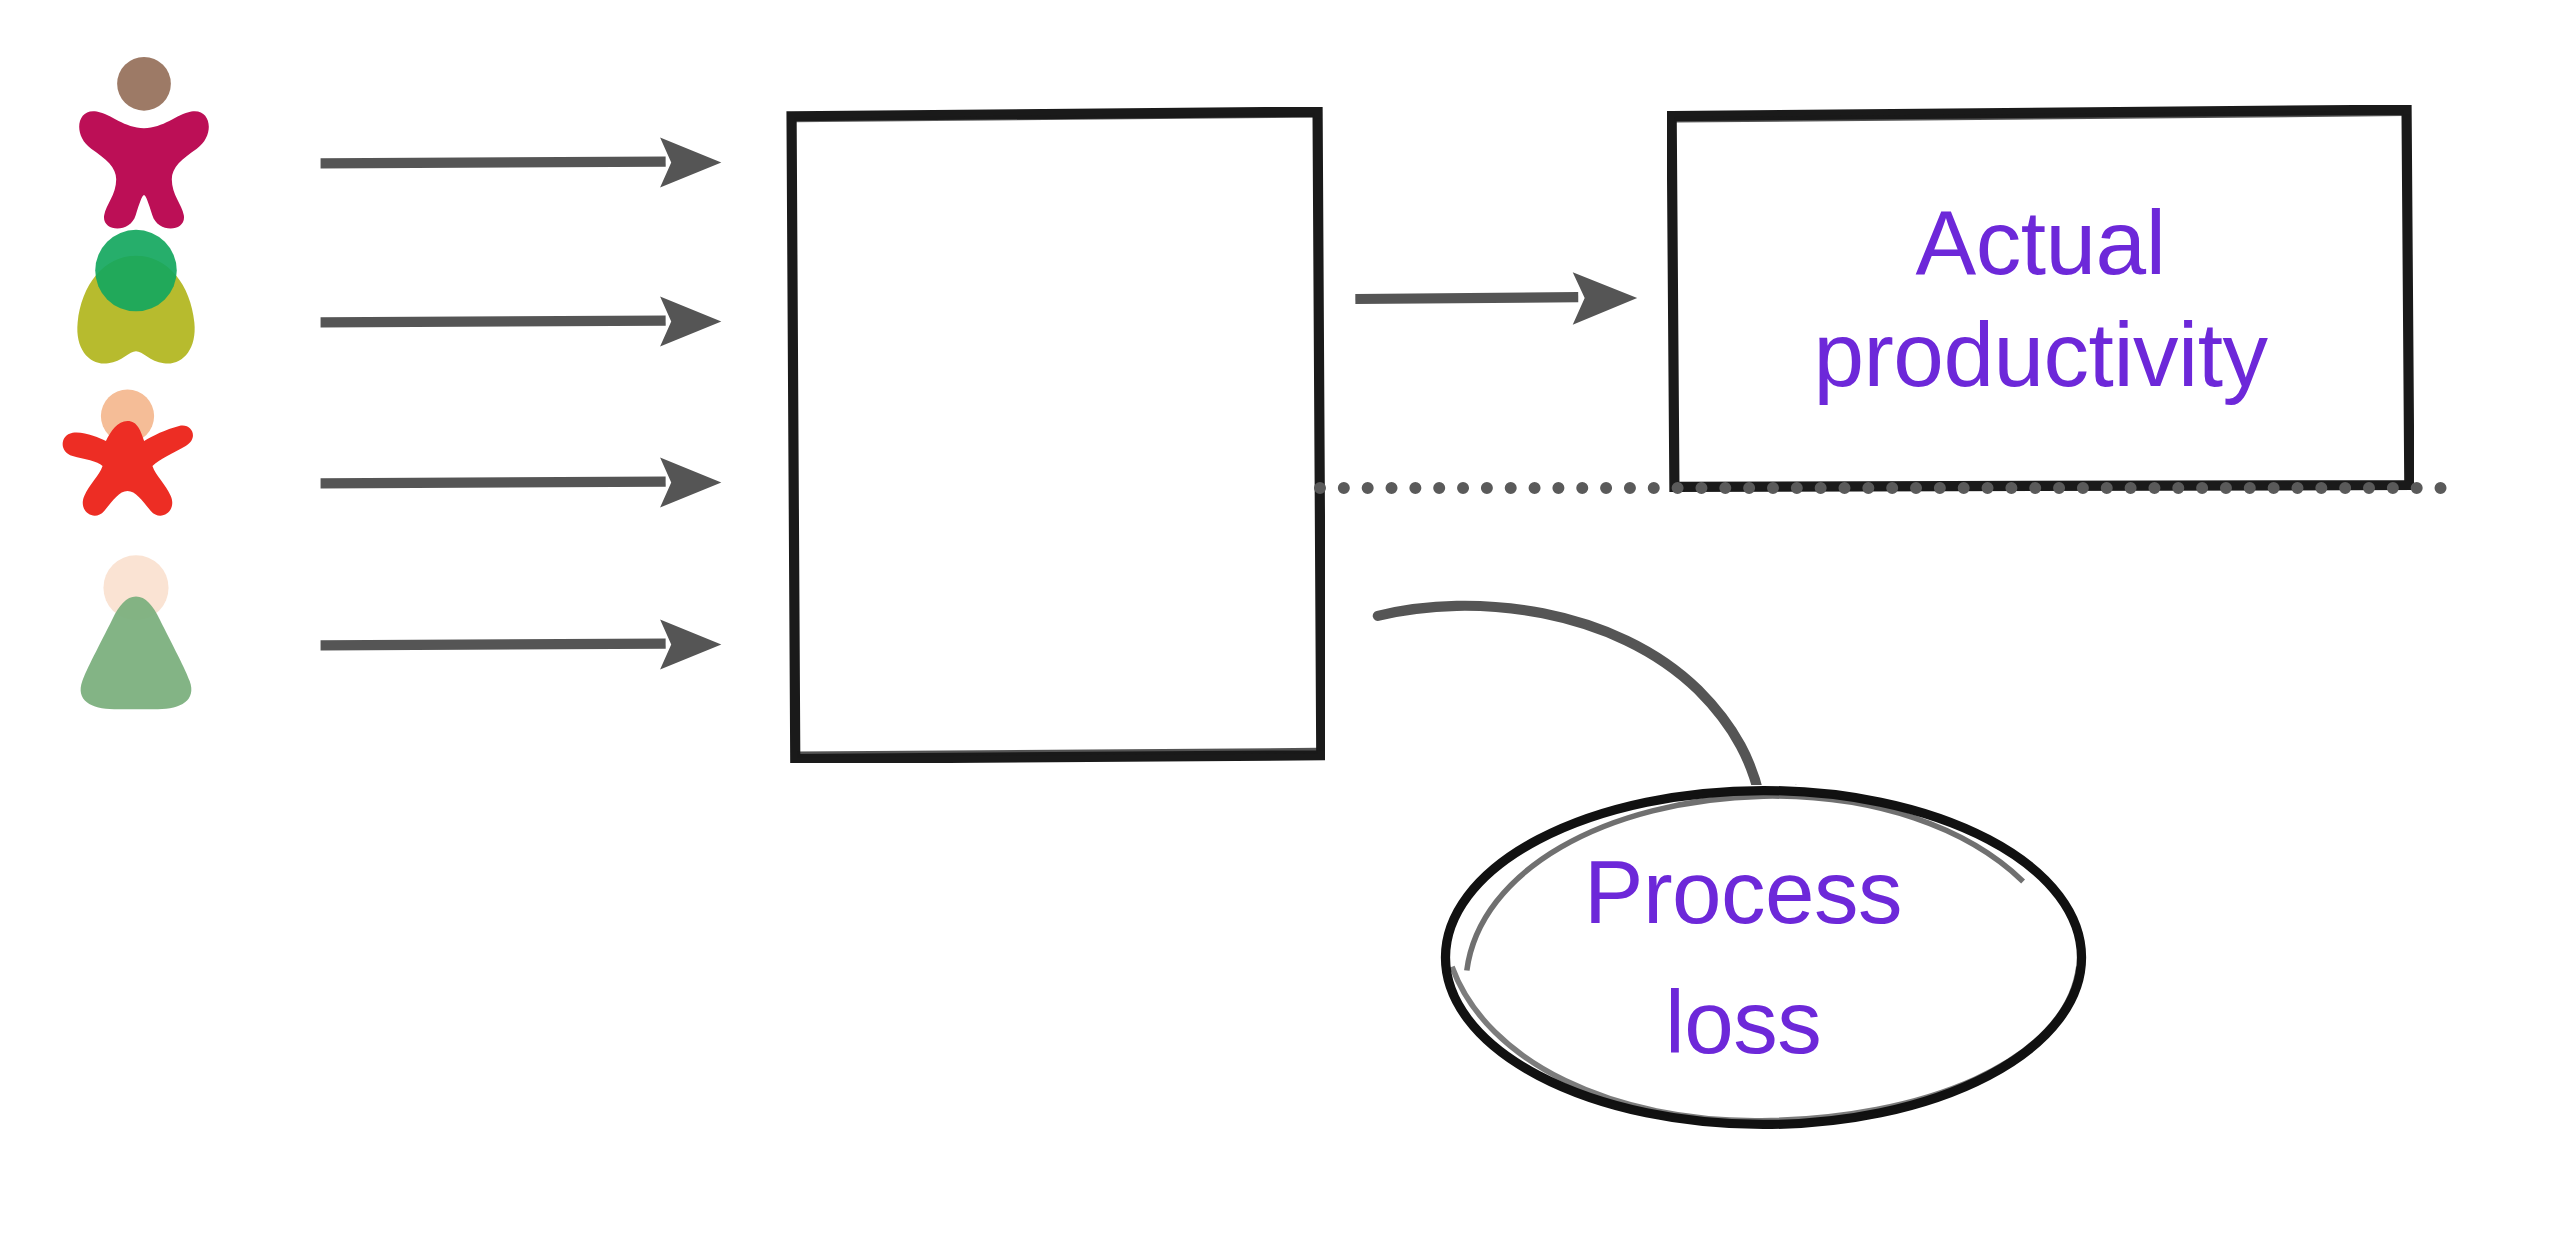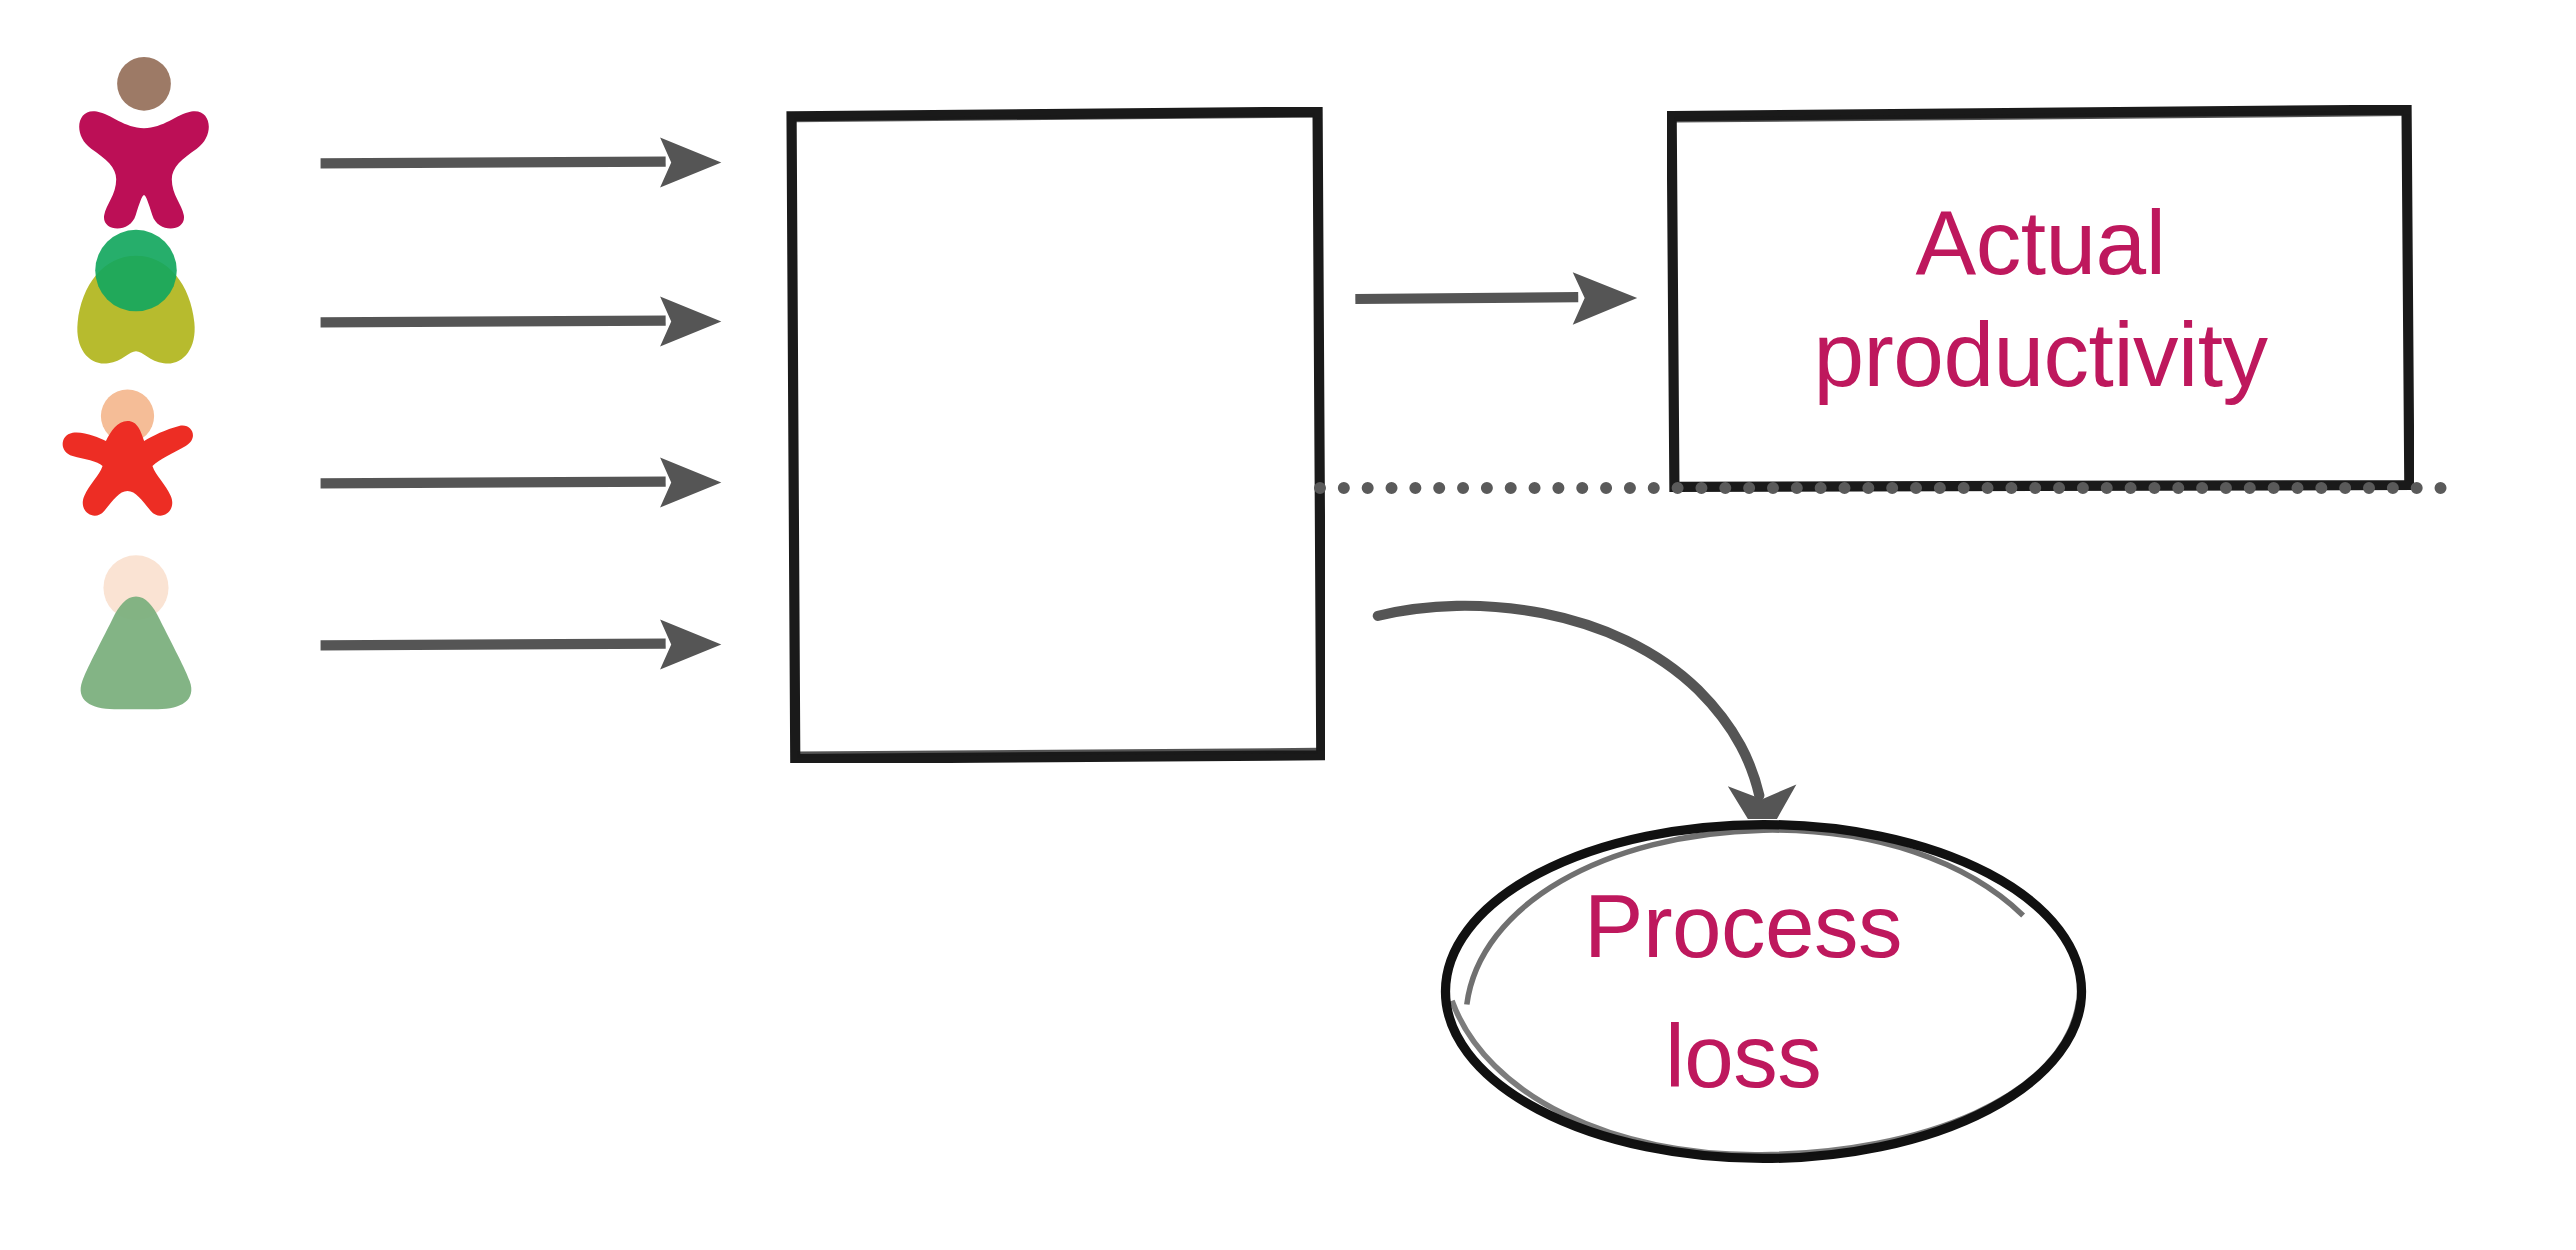--- a/index.html
+++ b/index.html
@@ -17,21 +17,21 @@
 
   
   .sketchbox{
     position:absolute;
     background:#ffffff;
     display:flex;align-items:center;justify-content:center;
   }
   .sketchbox .boxframe{position:absolute;inset:0;}
   .boxlabel{
     position:relative;z-index:3;
-    color:#be185d;
+    color:#6d28d9;
     font-family:"Liberation Sans Narrow","Liberation Sans","DejaVu Sans Condensed","DejaVu Sans",sans-serif;
     font-stretch:condensed;
     text-align:center;
     line-height:1.22;
     white-space:pre-line;
     letter-spacing:-0.5px;
   }
   #group-potential-box .boxlabel{font-size:91px;}
   #actual-productivity-box .boxlabel{font-size:91px;}
   #process-loss-ellipse .boxlabel{font-size:89px;line-height:1.45;}
@@ -184,21 +184,21 @@
 
   <div class="connector" style="left:1363px;top:575px;">
     <svg width="463" height="278" viewBox="0 0 500 300">
       <path d="M16 44
                C 120 18, 272 36, 362 124
                C 404 166, 420 204, 428 238" fill="none" stroke="#555555" stroke-width="11" stroke-linecap="round"></path>
       <path d="M394 228 L 432 290 L 468 226 L 431 242 Z" fill="#555555"></path>
     </svg>
   </div>
 
-  <div class="ellipsewrap" id="process-loss-ellipse" style="left:1439px;top:819px;width:649px;height:345px;">
+  <div class="ellipsewrap" id="process-loss-ellipse" style="left:1439px;top:785px;width:649px;height:345px;">
     <svg viewBox="0 0 700 372" preserveAspectRatio="none" aria-hidden="true">
       <ellipse cx="350" cy="186" rx="343" ry="180" fill="#ffffff" stroke="#111111" stroke-width="10"></ellipse>
       <path d="M30 200 C 44 92, 180 16, 350 12 C 470 10, 570 46, 630 104" fill="none" stroke="#111111" stroke-width="6" opacity="0.6"></path>
       <path d="M690 196 C 676 300, 520 360, 348 362 C 190 364, 52 300, 14 196" fill="none" stroke="#111111" stroke-width="6" opacity="0.55"></path>
     </svg>
     <div class="boxlabel" style="transform:translateX(-20.4px);">Process
 loss</div>
   </div>
 
 </div>

